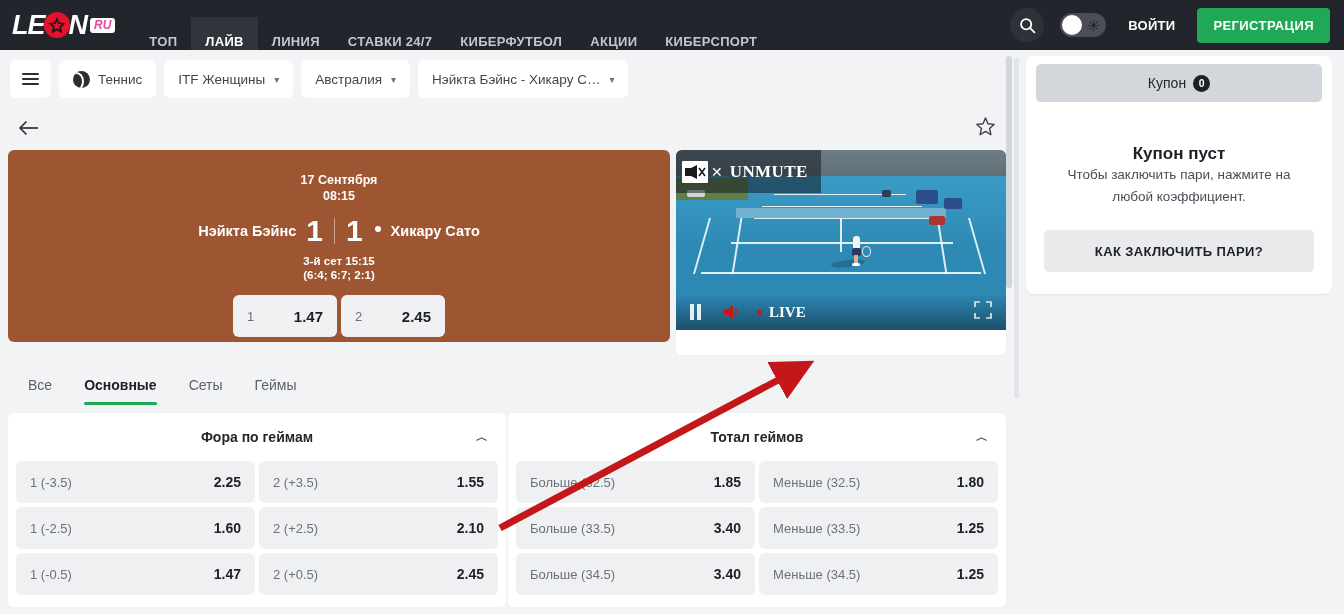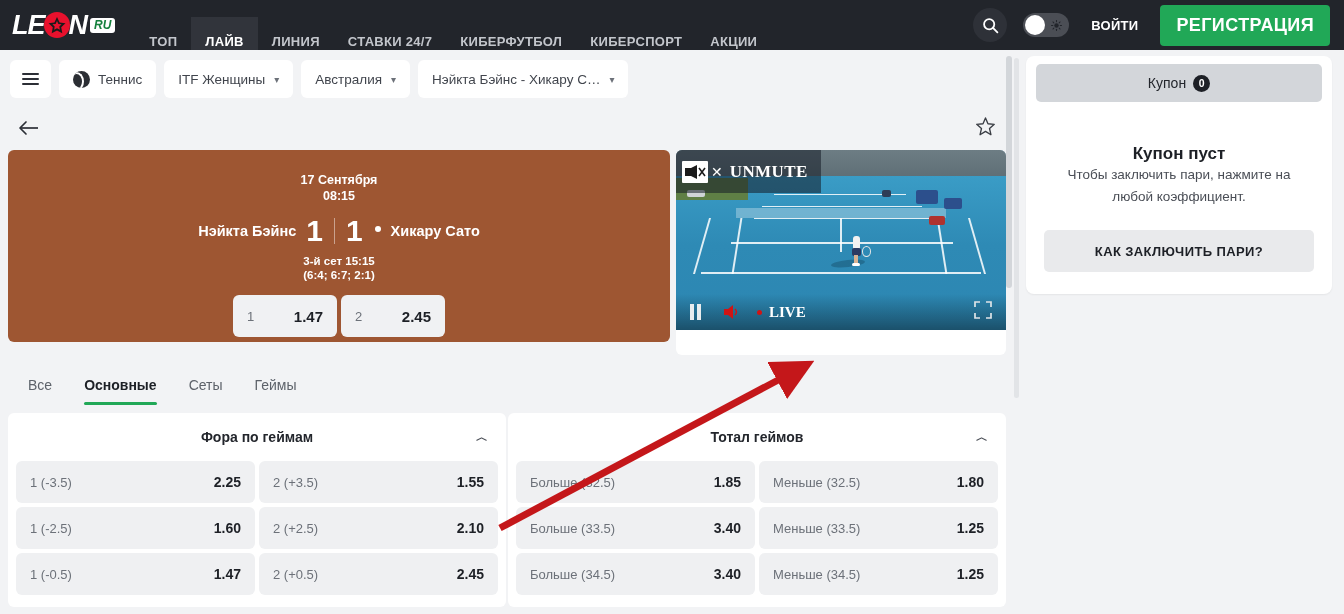--- a/index.html
+++ b/index.html
@@ -29,21 +29,21 @@
   .logo-star {
     position: relative; width: 26px; height: 26px; margin: 0 -1px;
     display: inline-flex; align-items: center; justify-content: center;
   }
   .logo-star .ball {
     position: absolute; inset: 0; border-radius: 50%;
     background: #e8112d;
   }
   .logo-star svg { position: relative; z-index: 2; }
   .logo-ru {
-    margin-left: 3px; background: #ffffff; color: #15803d;
+    margin-left: 3px; background: #ffffff; color: #ec4899;
     font-size: 12px; font-weight: bold; font-style: italic;
     border-radius: 3px; padding: 1px 4px 2px 4px; line-height: 1;
     letter-spacing: 0;
   }
 
   .nav { display: flex; align-items: stretch; height: 41px; margin-left: 6px; margin-top: 24px; }
   .nav-item {
     display: flex; align-items: center; padding: 0 14px; height: 50px;
     color: #c3c6cc; font-size: 13px; font-weight: bold;
     letter-spacing: .3px; white-space: nowrap; cursor: pointer;
@@ -65,21 +65,21 @@
   }
   .theme-toggle .knob {
     width: 20px; height: 20px; border-radius: 50%; background: #fff;
   }
   .theme-toggle .sun { position: absolute; right: 7px; top: 7px; }
   .login-btn {
     color: #ffffff; font-size: 13px; font-weight: bold; letter-spacing: .3px;
     cursor: pointer; padding: 0 6px;
   }
   .register-btn {
-    background: #21a857; color: #fff; font-size: 18px; font-weight: bold;
+    background: #21a857; color: #fff; font-size: 13px; font-weight: bold;
     letter-spacing: .4px; border: none; border-radius: 4px;
     padding: 10px 16px; cursor: pointer; font-family: inherit;
   }
 
   
   .body-area {
     position: absolute; top: 50px; left: 0; width: 1344px; height: 564px;
     background: #f2f3f5;
   }
   .content {
@@ -343,22 +343,22 @@
         <span class="logo-ru">RU</span>
       </div>
     </div>
 
     <div class="nav">
       <div class="nav-item">ТОП</div>
       <div class="nav-item active">ЛАЙВ</div>
       <div class="nav-item">ЛИНИЯ</div>
       <div class="nav-item">СТАВКИ 24/7</div>
       <div class="nav-item">КИБЕРФУТБОЛ</div>
+      <div class="nav-item">АКЦИИ</div>
       <div class="nav-item">КИБЕРСПОРТ</div>
-      <div class="nav-item">АКЦИИ</div>
     </div>
 
     <div class="header-right">
       <div class="search-btn">
         <svg width="17" height="17" viewBox="0 0 18 18">
           <circle cx="7.6" cy="7.6" r="5.4" fill="none" stroke="#ffffff" stroke-width="1.9"></circle>
           <line x1="11.6" y1="11.6" x2="16.3" y2="16.3" stroke="#ffffff" stroke-width="1.9" stroke-linecap="round"></line>
         </svg>
       </div>
       <div class="theme-toggle">

